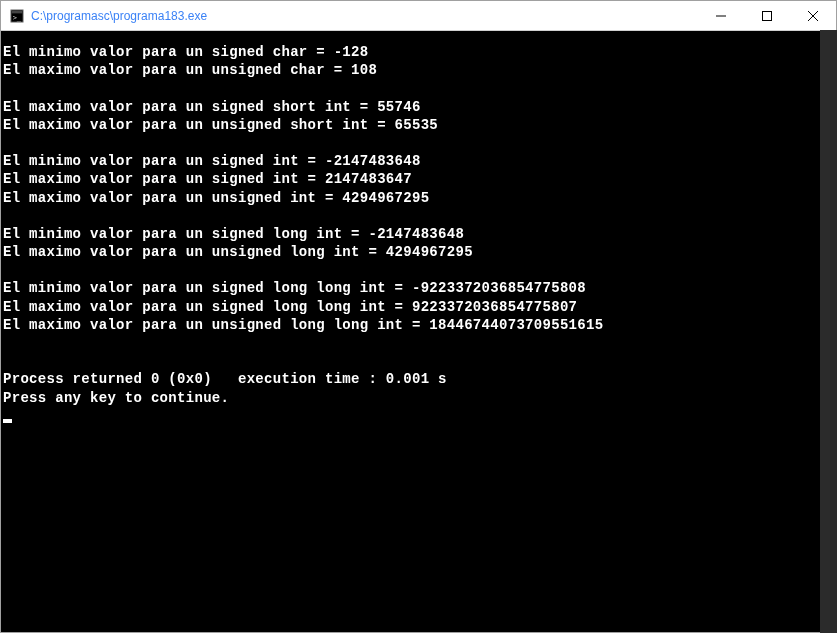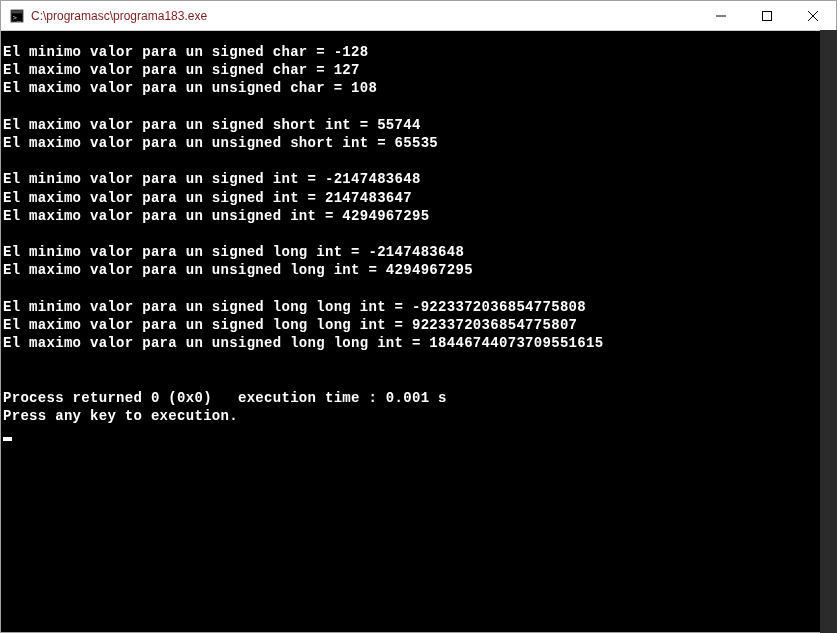--- a/index.html
+++ b/index.html
@@ -40,21 +40,21 @@
       align-items: center;
       justify-content: center;
     }
     .titlebar-icon svg {
       width: 14px;
       height: 14px;
     }
     .titlebar-title {
       flex: 1;
       font-size: 12px;
-      color: #7f1d1d;
+      color: #3b82f6;
       white-space: nowrap;
     }
     .titlebar-controls {
       display: flex;
       height: 100%;
     }
     .titlebar-btn {
       width: 46px;
       height: 100%;
       display: flex;
@@ -133,39 +133,38 @@
         <svg width="10" height="10" viewBox="0 0 10 10">
           <line x1="0" y1="0" x2="10" y2="10" stroke="#000" stroke-width="1"></line>
           <line x1="10" y1="0" x2="0" y2="10" stroke="#000" stroke-width="1"></line>
         </svg>
       </button>
     </div>
   </div>
 
   <div class="console">
     <div class="console-line">El minimo valor para un signed char = -128</div>
-    <div class="console-line">El maximo valor para un signed char = 127</div>
     <div class="console-line">El maximo valor para un unsigned char = 108</div>
     <div class="console-line"></div>
-    <div class="console-line">El maximo valor para un signed short int = 55744</div>
+    <div class="console-line">El maximo valor para un signed short int = 55746</div>
     <div class="console-line">El maximo valor para un unsigned short int = 65535</div>
     <div class="console-line"></div>
     <div class="console-line">El minimo valor para un signed int = -2147483648</div>
     <div class="console-line">El maximo valor para un signed int = 2147483647</div>
     <div class="console-line">El maximo valor para un unsigned int = 4294967295</div>
     <div class="console-line"></div>
     <div class="console-line">El minimo valor para un signed long int = -2147483648</div>
     <div class="console-line">El maximo valor para un unsigned long int = 4294967295</div>
     <div class="console-line"></div>
     <div class="console-line">El minimo valor para un signed long long int = -9223372036854775808</div>
     <div class="console-line">El maximo valor para un signed long long int = 9223372036854775807</div>
     <div class="console-line">El maximo valor para un unsigned long long int = 18446744073709551615</div>
     <div class="console-line"></div>
     <div class="console-line"></div>
     <div class="console-line">Process returned 0 (0x0)   execution time : 0.001 s</div>
-    <div class="console-line">Press any key to execution.</div>
+    <div class="console-line">Press any key to continue.</div>
     <div class="console-line"><span class="cursor"></span></div>
   </div>
 
   <div class="scrollbar">
     <div class="scrollbar-track"></div>
   </div>
 </div>
 
 </body></html>

